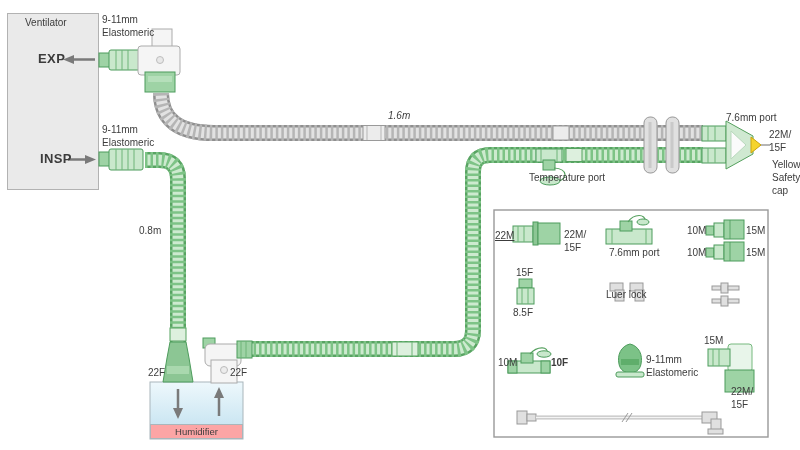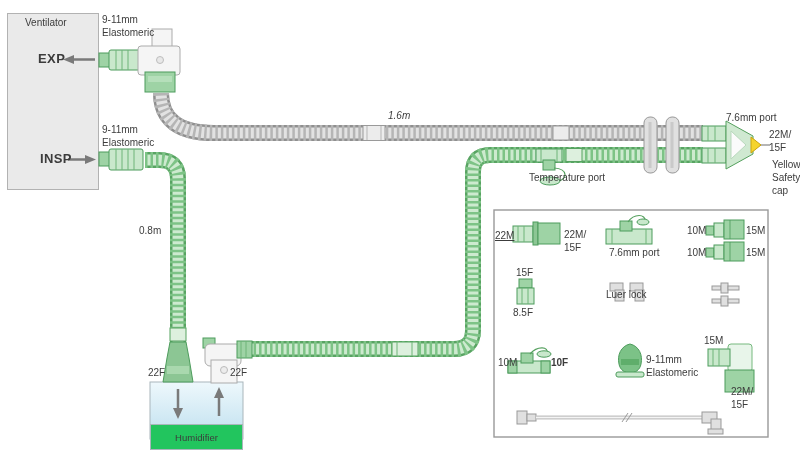--- a/index.html
+++ b/index.html
@@ -3,22 +3,22 @@
 <meta charset="utf-8">
 <style>
   html,body{margin:0;padding:0;background:#fff;}
   .stage{position:relative;width:800px;height:450px;background:#fff;overflow:hidden;
          font-family:"Liberation Sans",sans-serif;color:#3c3c3c;}
   .stage svg{position:absolute;left:0;top:0;z-index:1;}
   .vent-box{position:absolute;left:7px;top:13px;width:90px;height:175px;
             background:#eaeaea;border:1px solid #b2b2b2;z-index:0;}
   .lbl{position:absolute;z-index:2;font-size:10px;line-height:1.3;white-space:pre-line;}
   .big{font-size:13px;letter-spacing:.4px;font-weight:bold;}
-  .humid-strip{position:absolute;left:150px;top:424px;width:93px;height:26px;z-index:2;
-               background:#22c55e;border:1px solid #a9b6bb;box-sizing:border-box;
+  .humid-strip{position:absolute;left:150px;top:424px;width:93px;height:15px;z-index:2;
+               background:#fca5a5;border:1px solid #a9b6bb;box-sizing:border-box;
                font-size:9.5px;display:flex;align-items:center;justify-content:center;}
   
   .tg-base{fill:none;stroke:#58a362;stroke-width:16;}
   .tg-fill{fill:none;stroke:#cdeacf;stroke-width:11;}
   .tg-ribs{fill:none;stroke:#7dc386;stroke-width:16;stroke-dasharray:2.5 3;}
   .ty-base{fill:none;stroke:#8f8f8f;stroke-width:16;}
   .ty-fill{fill:none;stroke:#e2e2e2;stroke-width:11;}
   .ty-ribs{fill:none;stroke:#b5b5b5;stroke-width:16;stroke-dasharray:2.5 3;}
   
   .cg{fill:#9ed3a5;stroke:#4d9c5c;stroke-width:1;}

